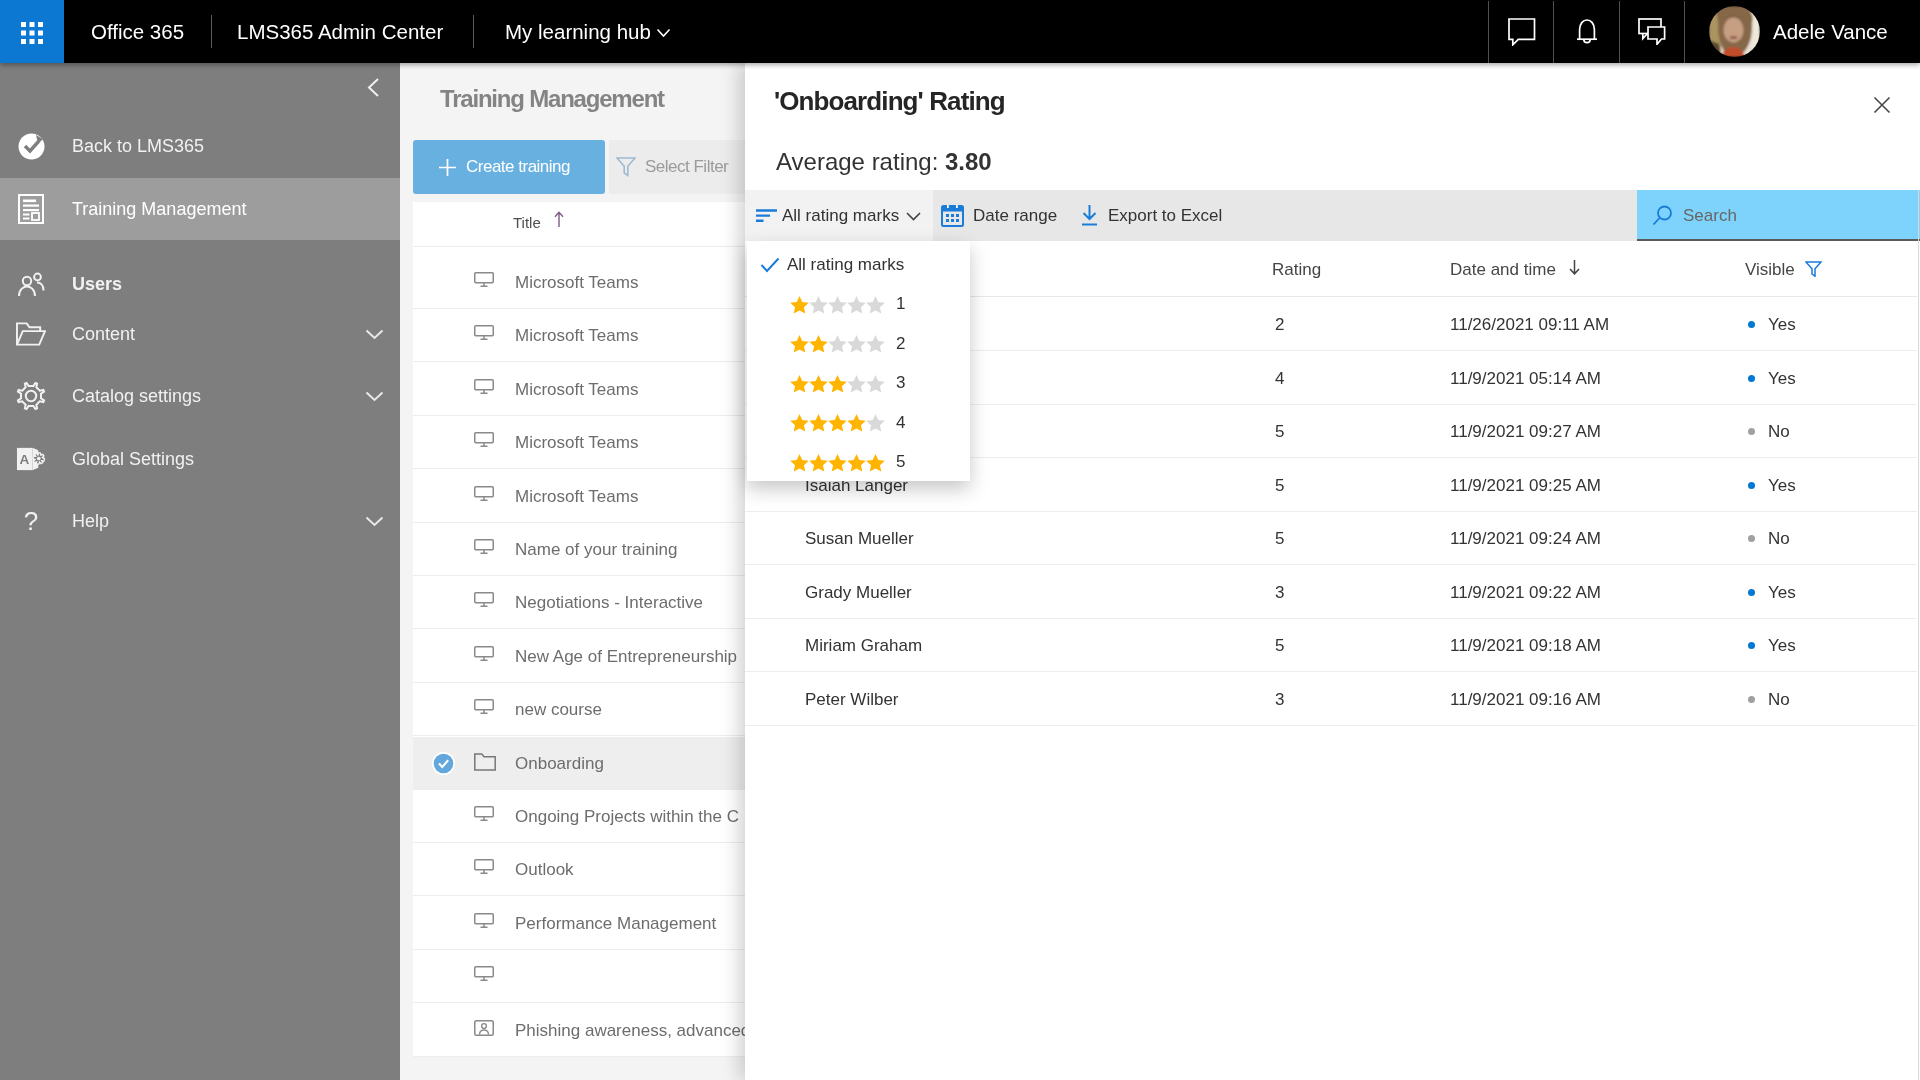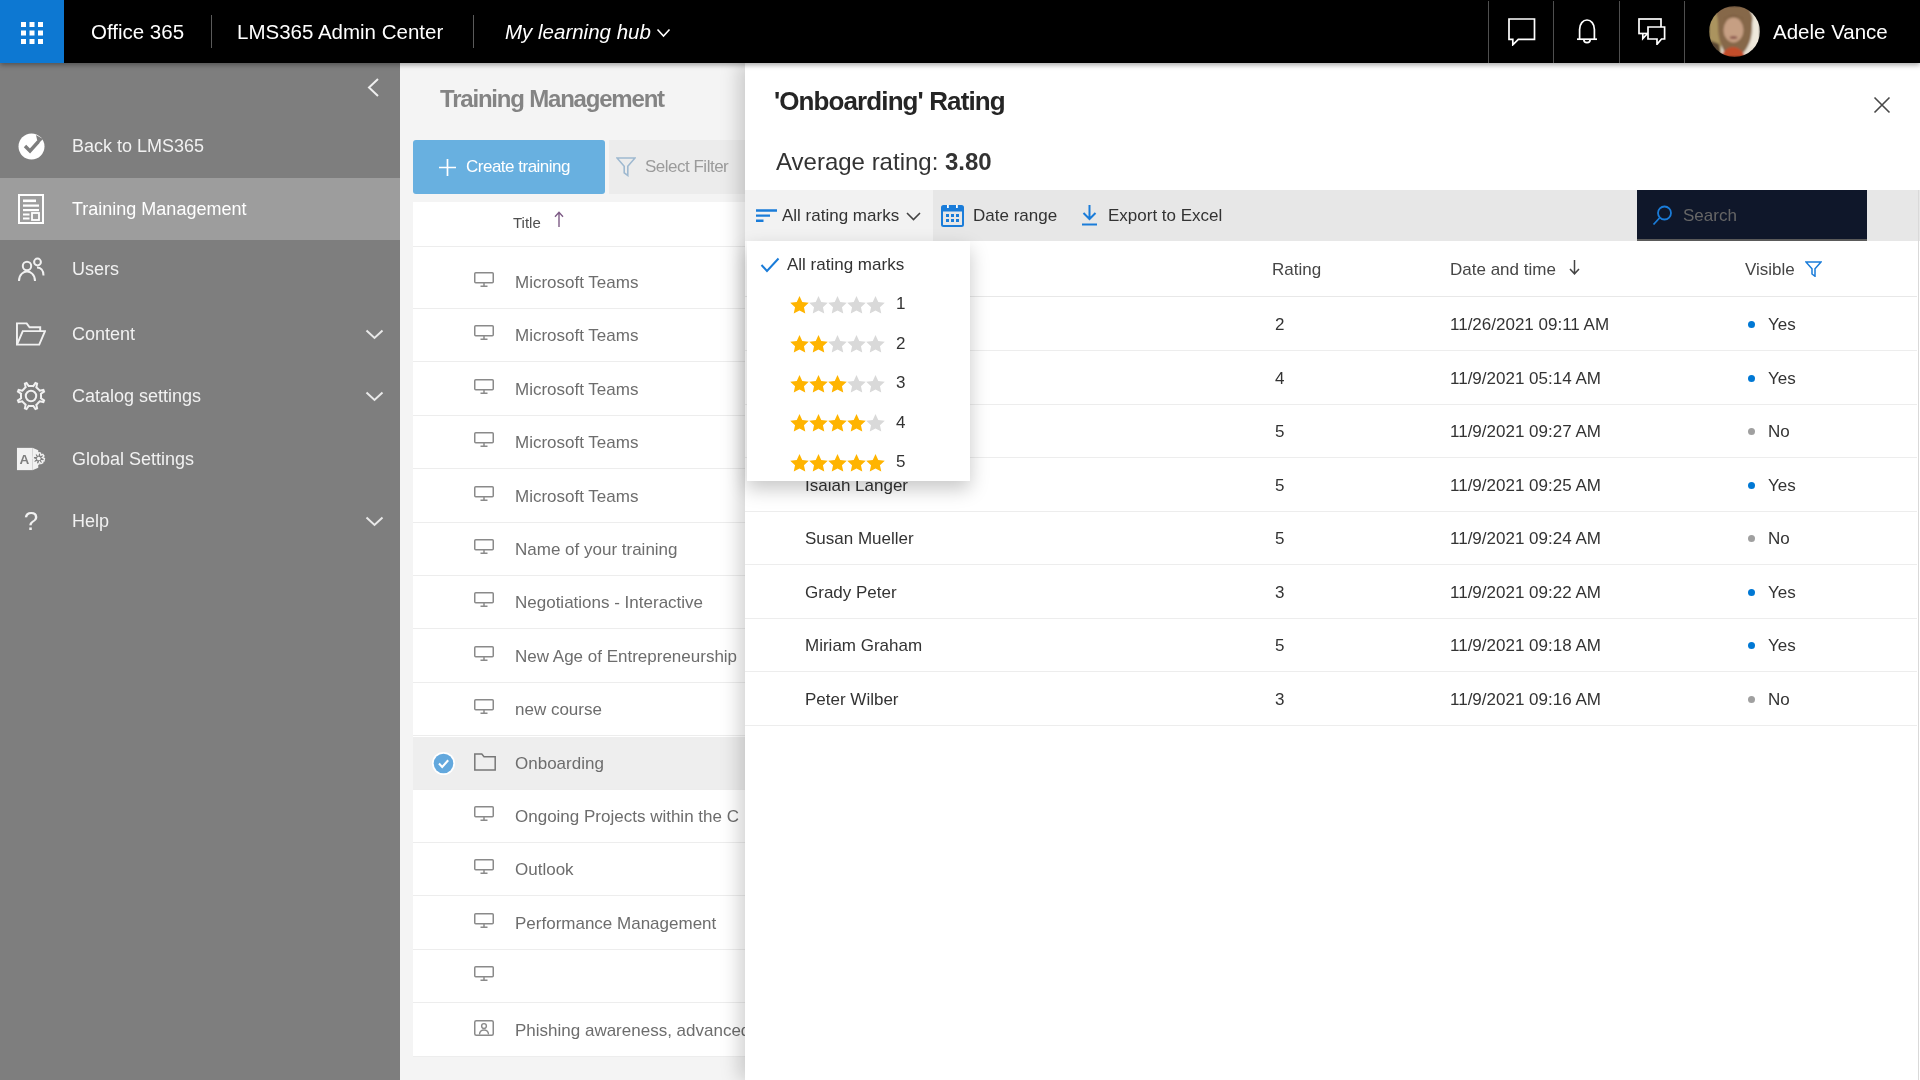--- a/index.html
+++ b/index.html
@@ -43,21 +43,21 @@
 .mrow-sel .chk { position:absolute; left:19px; top:15px; }
 
 
 #rpanel { position:absolute; left:745px; top:63px; width:1175px; height:1017px; background:#fff; z-index:20;
   box-shadow:-6px 0 18px rgba(0,0,0,.18); }
 #rp-title { position:absolute; left:29px; top:23px; font-size:26px; font-weight:bold; letter-spacing:-0.9px; color:#252525; }
 #rp-close { position:absolute; left:1128px; top:33px; cursor:default; }
 #rp-avg { position:absolute; left:31px; top:85px; font-size:24px; color:#333; }
 #rp-toolbar { position:absolute; left:0; top:127px; width:1175px; height:51px; background:#e7e7e7; }
 #rp-tb-left { position:absolute; left:0; top:0; width:188px; height:51px; background:#f2f2f2; }
-#rp-search { position:absolute; left:892px; top:0; width:230px; height:51px; background:#0f172a; border-bottom:2px solid #5a5a5a; }
+#rp-search { position:absolute; left:892px; top:0; width:283px; height:51px; background:#7dd3fc; border-bottom:2px solid #5a5a5a; }
 .tbi { position:absolute; top:0; height:51px; line-height:51px; font-size:17px; color:#333; white-space:nowrap; }
 #rp-thead { position:absolute; left:0; top:180px; width:1172px; height:54px; font-size:17px; color:#464646; border-bottom:1px solid #e8e8e8; }
 .rrow { position:absolute; left:0; width:1172px; height:53px; border-bottom:1px solid #ededed; font-size:17px; color:#333; }
 .rrow .nm { position:absolute; left:60px; top:0; height:53px; line-height:53px; }
 .rrow .rt { position:absolute; left:530px; top:0; height:53px; line-height:53px; }
 .rrow .dt { position:absolute; left:705px; top:0; height:53px; line-height:53px; }
 .rrow .dot { position:absolute; left:1003px; top:23px; width:7px; height:7px; border-radius:50%; }
 .rrow .vis { position:absolute; left:1023px; top:0; height:53px; line-height:53px; }
 #rp-scroll { position:absolute; left:1173px; top:127px; width:1px; height:890px; background:#d9d9d9; }
 
@@ -83,21 +83,21 @@
         <rect x="0" y="17" width="5" height="5"></rect>
           <rect x="8.5" y="17" width="5" height="5"></rect>
           <rect x="17" y="17" width="5" height="5"></rect>
       </g>
     </svg>
   </div>
   <div class="tb-text" style="left:91px;text-align:center;">Office 365</div>
   <div class="tb-sep" style="left:211px;"></div>
   <div class="tb-text" style="left:237px;">LMS365 Admin Center</div>
   <div class="tb-sep" style="left:473px;"></div>
-  <div class="tb-text" style="left:505px;font-style:italic;">My learning hub</div>
+  <div class="tb-text" style="left:505px;">My learning hub</div>
   <svg class="abs" style="left:656px; top:28px;" width="15" height="10" viewBox="0 0 15 10">
       <path d="M1.5 1.5 L7.5 8 L13.5 1.5" fill="none" stroke="#fff" stroke-width="1.6"></path>
     </svg>
   <div class="tb-sep2" style="left:1488px;"></div>
   <div class="tb-sep2" style="left:1553px;"></div>
   <div class="tb-sep2" style="left:1619px;"></div>
   <div class="tb-sep2" style="left:1684px;"></div>
 
   <svg class="abs" style="left:1508px; top:18px;" width="28" height="28" viewBox="0 0 28 28">
     <path d="M1 1 H26.5 V21.3 H10.3 L4.8 26.8 V21.3 H1 Z" fill="none" stroke="#fff" stroke-width="1.7"></path>
@@ -161,21 +161,21 @@
         <rect x="5" y="10.5" width="16" height="2.2" fill="#fff"></rect>
         <rect x="5" y="15" width="16" height="2.2" fill="#fff"></rect>
         <rect x="5" y="19.5" width="6.5" height="2" fill="#fff"></rect>
         <rect x="5" y="23.5" width="6.5" height="2" fill="#fff"></rect>
         <rect x="14" y="19" width="7" height="7" fill="none" stroke="#fff" stroke-width="1.8"></rect>
       </svg>
     </span>
     <span class="lbl">Training Management</span>
   </div>
 
-  <div class="side-item" style="top:175px;">
+  <div class="side-item" style="top:190px;font-weight:bold;">
     <span class="ic">
       <svg width="30" height="30" viewBox="0 0 30 30">
         <circle cx="11" cy="12" r="4.2" fill="none" stroke="#f1f1f1" stroke-width="2"></circle>
         <path d="M3 27 c0 -7 5 -9.5 8 -9.5 s8 2.5 8 9.5" fill="none" stroke="#f1f1f1" stroke-width="2"></path>
         <circle cx="21.5" cy="8" r="3.4" fill="none" stroke="#f1f1f1" stroke-width="2"></circle>
         <path d="M21 13.5 c3.5 0 6.5 2.5 6.5 8" fill="none" stroke="#f1f1f1" stroke-width="2"></path>
       </svg>
     </span>
     <span class="lbl">Users</span>
   </div>
@@ -452,21 +452,21 @@
         <span class="vis">Yes</span>
       </div>
       <div class="rrow" style="top:449px;">
         <span class="nm">Susan Mueller</span>
         <span class="rt">5</span>
         <span class="dt">11/9/2021 09:24 AM</span>
         <span class="dot" style="background:#a0a0a0;"></span>
         <span class="vis">No</span>
       </div>
       <div class="rrow" style="top:502.5px;">
-        <span class="nm">Grady Peter</span>
+        <span class="nm">Grady Mueller</span>
         <span class="rt">3</span>
         <span class="dt">11/9/2021 09:22 AM</span>
         <span class="dot" style="background:#0078d4;"></span>
         <span class="vis">Yes</span>
       </div>
       <div class="rrow" style="top:556px;">
         <span class="nm">Miriam Graham</span>
         <span class="rt">5</span>
         <span class="dt">11/9/2021 09:18 AM</span>
         <span class="dot" style="background:#0078d4;"></span>

